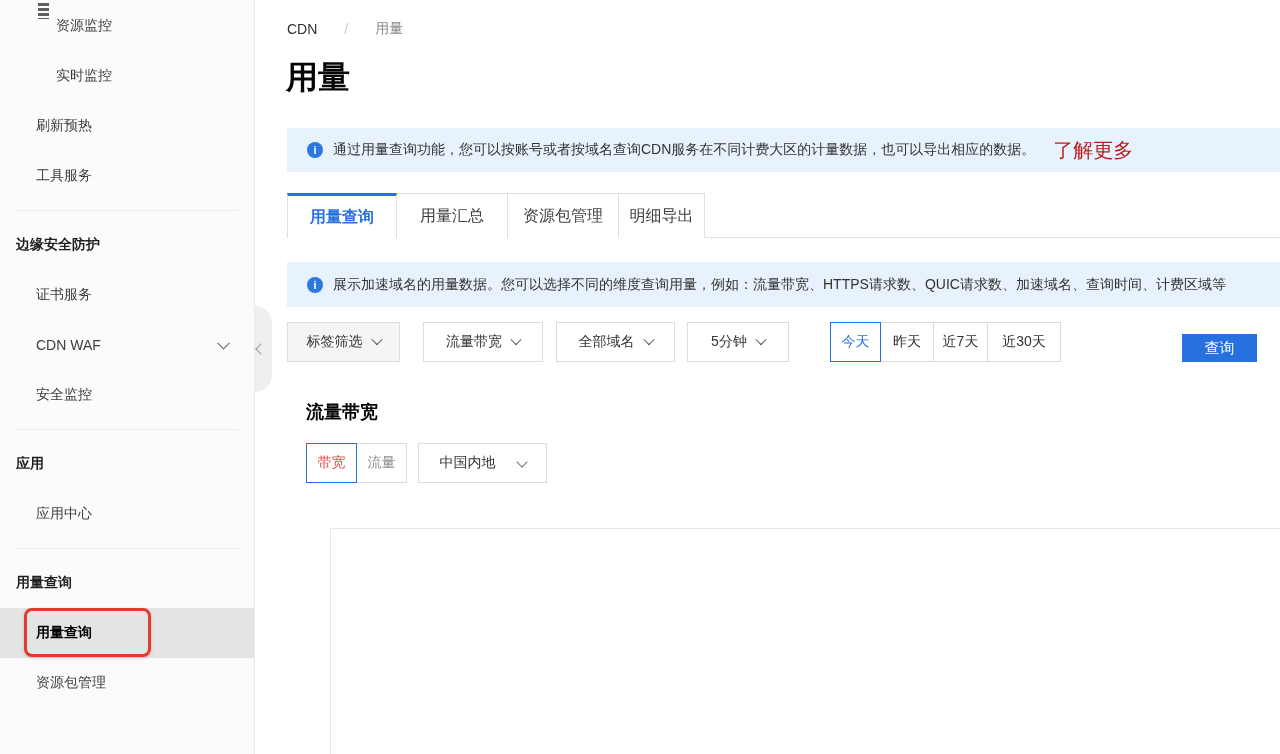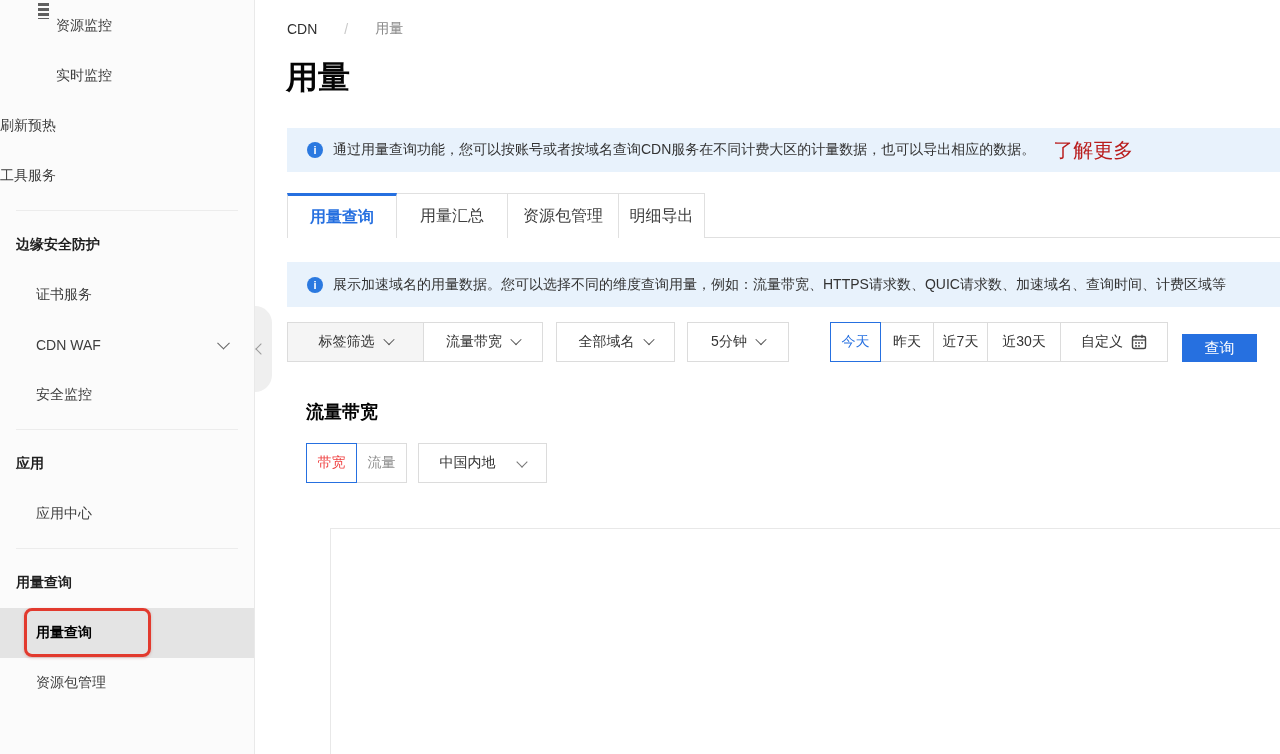--- a/index.html
+++ b/index.html
@@ -9,21 +9,21 @@
   
   .sidebar { position:absolute; left:0; top:0; width:255px; height:754px;
     background:#fbfbfb; border-right:1px solid #e9e9e9; z-index:3; }
   .glyph-fragment { position:absolute; left:38px; top:3px; width:11px; height:16px;
     background:repeating-linear-gradient(180deg,#454545 0 3px,#fbfbfb 3px 5px); opacity:.85; }
   .nav { position:absolute; left:0; top:0; width:100%; padding-top:1px; }
   .nav-row { height:50px; display:flex; align-items:center; font-size:14px;
     color:#3d3d3d; cursor:pointer; position:relative; }
   .nav-row.header { font-weight:bold; color:#1f1f1f; padding-left:16px; cursor:default; }
   .nav-row.subitem  { padding-left:56px; }
-  .nav-row.item     { }
+  .nav-row.item     { padding-left:36px; }
   .nav-row.subitem2 { padding-left:36px; }
   .nav-row.selected { background:#e4e4e4; font-weight:bold; color:#000; }
   .nav-divider { height:1px; background:#ececec; margin:9px 16px; }
   .nav-chevron { position:absolute; right:26px; top:50%; width:9px; height:9px;
     border-right:1.7px solid #666; border-bottom:1.7px solid #666;
     transform:translateY(-70%) rotate(45deg); }
   .red-annotation { position:absolute; left:24px; top:0px; width:127px; height:49px;
     border:3px solid #e23a2e; border-radius:8px; pointer-events:none;
     box-shadow:0 1px 3px rgba(160,40,30,.25); }
 
@@ -182,21 +182,21 @@
       <div class="tab" style="width: 111px;">资源包管理</div>
       <div class="tab" style="width: 86px;">明细导出</div>
     </div>
 
   <div class="abs banner banner2">
     <span class="info-icon">i</span>
     <span class="banner-text">展示加速域名的用量数据。您可以选择不同的维度查询用量，例如：流量带宽、HTTPS请求数、QUIC请求数、加速域名、查询时间、计费区域等</span>
   </div>
 
   <div class="abs filters">
-    <div class="ctl gray" style="left:0; width:137px;">
+    <div class="ctl gray" style="left:0; width:113px;">
       <span>标签筛选</span>
       <span class="chev"></span>
     </div>
     <div class="ctl" style="left:136px; width:120px;">
       <span>流量带宽</span>
       <span class="chev"></span>
     </div>
     <div class="ctl" style="left:269px; width:119px;">
       <span>全部域名</span>
       <span class="chev"></span>
@@ -211,34 +211,20 @@
         </div>
         <div class="range-btn" style="width: 54px;">
           <span>昨天</span>
         </div>
         <div class="range-btn" style="width: 55px;">
           <span>近7天</span>
         </div>
         <div class="range-btn" style="width: 74px;">
           <span>近30天</span>
         </div>
-        <div class="range-btn" style="width: 108px;">
-          <span>自定义</span>
-          <svg class="cal-icon" width="16" height="16" viewBox="0 0 16 16">
-            <rect x="1.5" y="2.5" width="13" height="12" rx="1.5" fill="none" stroke="#444" stroke-width="1.4"></rect>
-            <line x1="5" y1="0.8" x2="5" y2="4" stroke="#444" stroke-width="1.4"></line>
-            <line x1="11" y1="0.8" x2="11" y2="4" stroke="#444" stroke-width="1.4"></line>
-            <line x1="1.5" y1="6" x2="14.5" y2="6" stroke="#444" stroke-width="1.2"></line>
-            <circle cx="5" cy="9" r="0.9" fill="#444"></circle>
-            <circle cx="8" cy="9" r="0.9" fill="#444"></circle>
-            <circle cx="11" cy="9" r="0.9" fill="#444"></circle>
-            <circle cx="5" cy="12" r="0.9" fill="#444"></circle>
-            <circle cx="8" cy="12" r="0.9" fill="#444"></circle>
-          </svg>
-        </div>
       </div>
     <button class="query-btn">查询</button>
   </div>
 
   <div class="abs section-title">流量带宽</div>
 
   <div class="abs toggle-row" id="toggle-row">
       <div class="toggle-btn active">带宽</div>
       <div class="toggle-btn">流量</div>
     </div>

